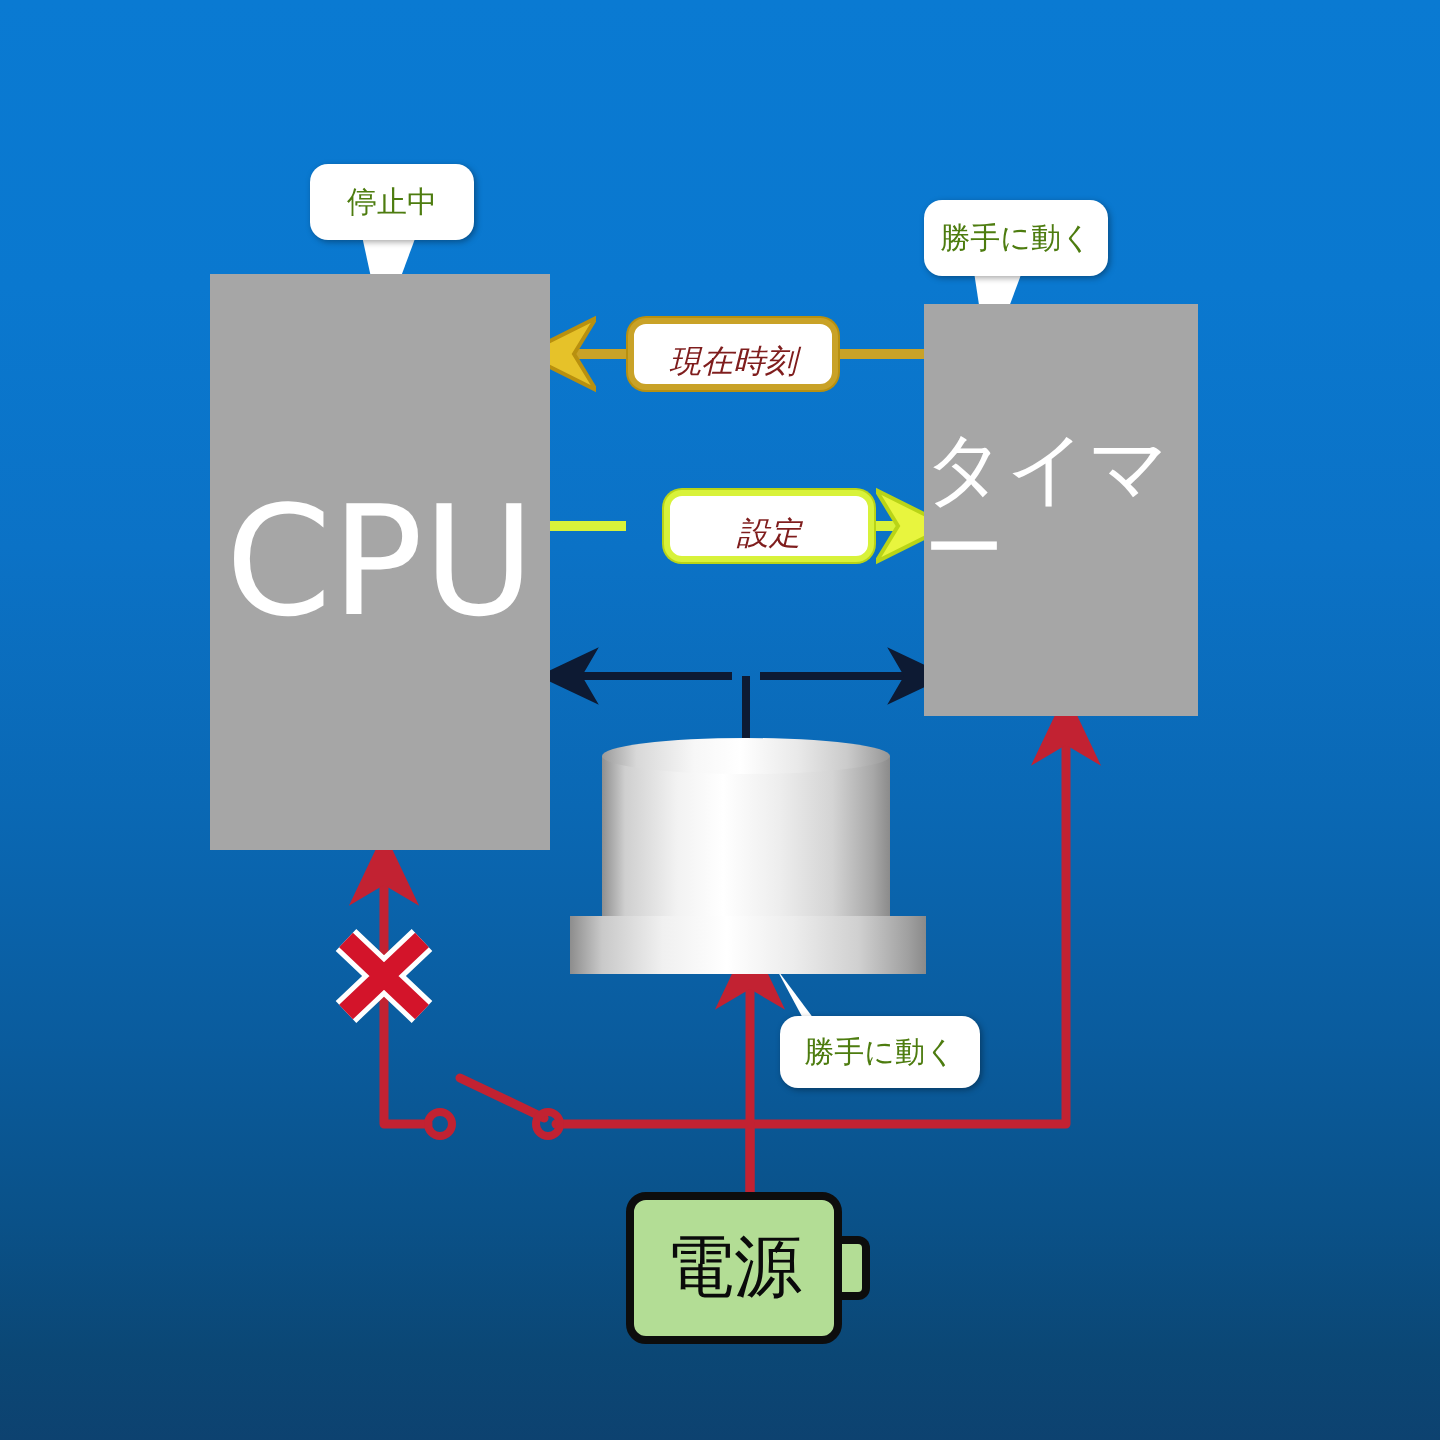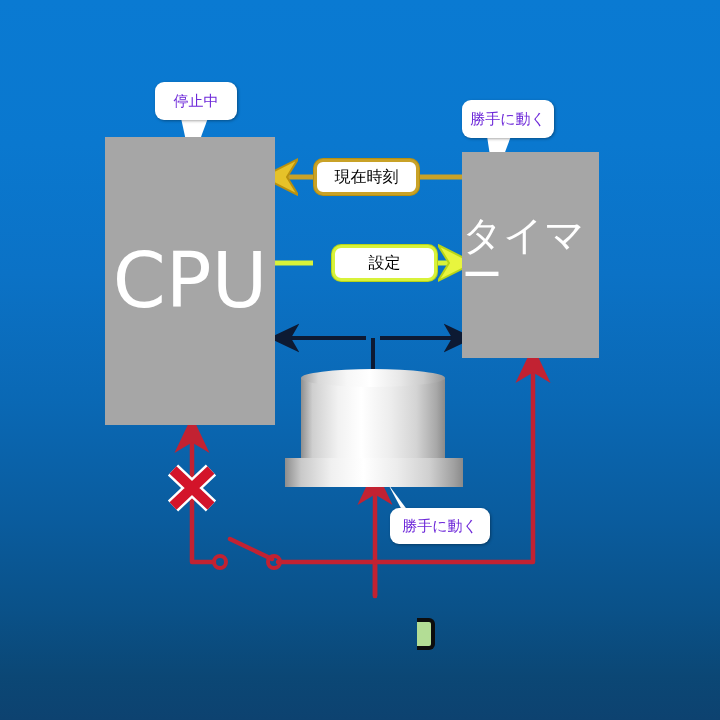--- a/index.html
+++ b/index.html
@@ -51,26 +51,27 @@
   #timer-block {
     left: 462px; top: 152px;
     width: 137px; height: 206px;
     font-size: 40px;
   }
   
   .siglabel {
     position: absolute;
     background: #ffffff;
     display: flex;
-    align-items: center;
+    align-items: flex-end;
     justify-content: center;
     font-size: 16px;
-    color: #000000;
+    color: #7f1d1d;
     box-sizing: border-box;
     border-radius: 9px;
+    font-style: italic;
   }
   #label-time {
     left: 314px; top: 159px;
     width: 105px; height: 36px;
     border: 3px solid #c9a227;
     box-shadow: 0 0 0 1px #b8900f;
   }
   #label-set {
     left: 332px; top: 245px;
     width: 105px; height: 36px;
@@ -79,21 +80,21 @@
   }
   
   .callout {
     position: absolute;
     background: #ffffff;
     border-radius: 9px;
     display: flex;
     align-items: center;
     justify-content: center;
     font-size: 15px;
-    color: #6d28d9;
+    color: #4d7c0f;
     box-shadow: 1px 1px 3px rgba(0,0,0,0.35);
     white-space: nowrap;
     padding: 15px 6px;
     box-sizing: border-box;
   }
   #callout-cpu   { left: 155px; top: 82px;  width: 82px;  height: 38px; }
   #callout-timer { left: 462px; top: 100px; width: 92px;  height: 38px; }
   #callout-clock { left: 390px; top: 508px; width: 100px; height: 36px; }
   
   #clock-group { position: absolute; left: 285px; top: 368px; width: 180px; height: 115px; }
@@ -225,20 +226,23 @@
   </div>
 
   <div id="clock-group">
     <div id="clock-body"></div>
     <div id="clock-top-ellipse"></div>
     <div id="clock-base"></div>
   </div>
 
   <div id="battery-group">
     <div id="battery-nub"></div>
+    <div id="battery-body">
+      <span id="battery-label">電源</span>
+    </div>
   </div>
 
   <div class="siglabel" id="label-time">
     <span>現在時刻</span>
   </div>
   <div class="siglabel" id="label-set">
     <span>設定</span>
   </div>
 
   <div class="callout" id="callout-cpu">

